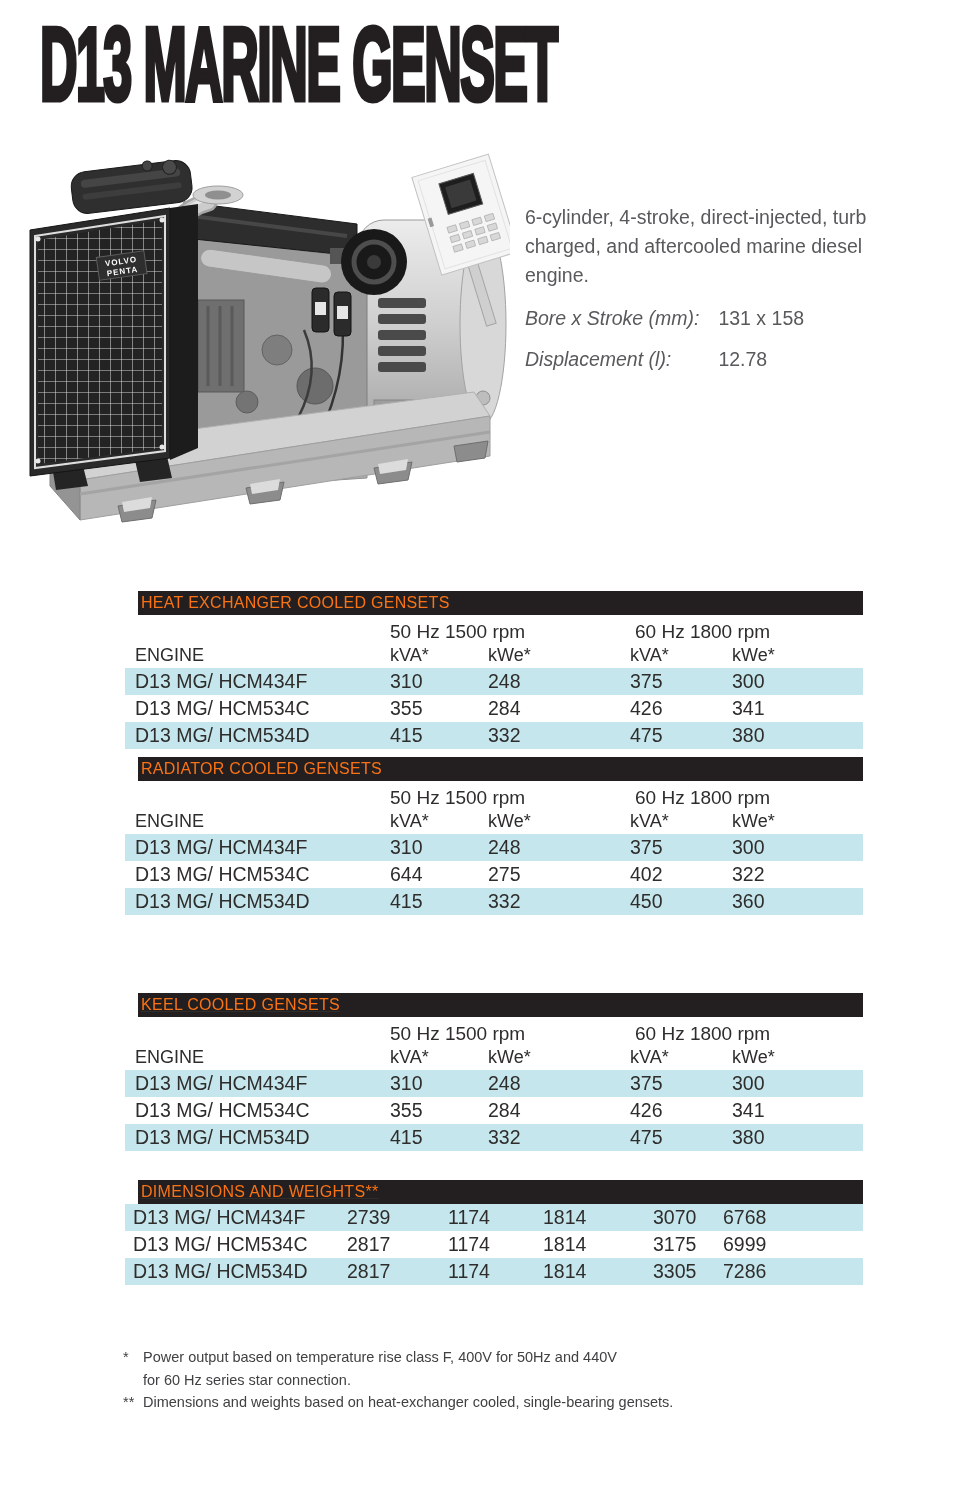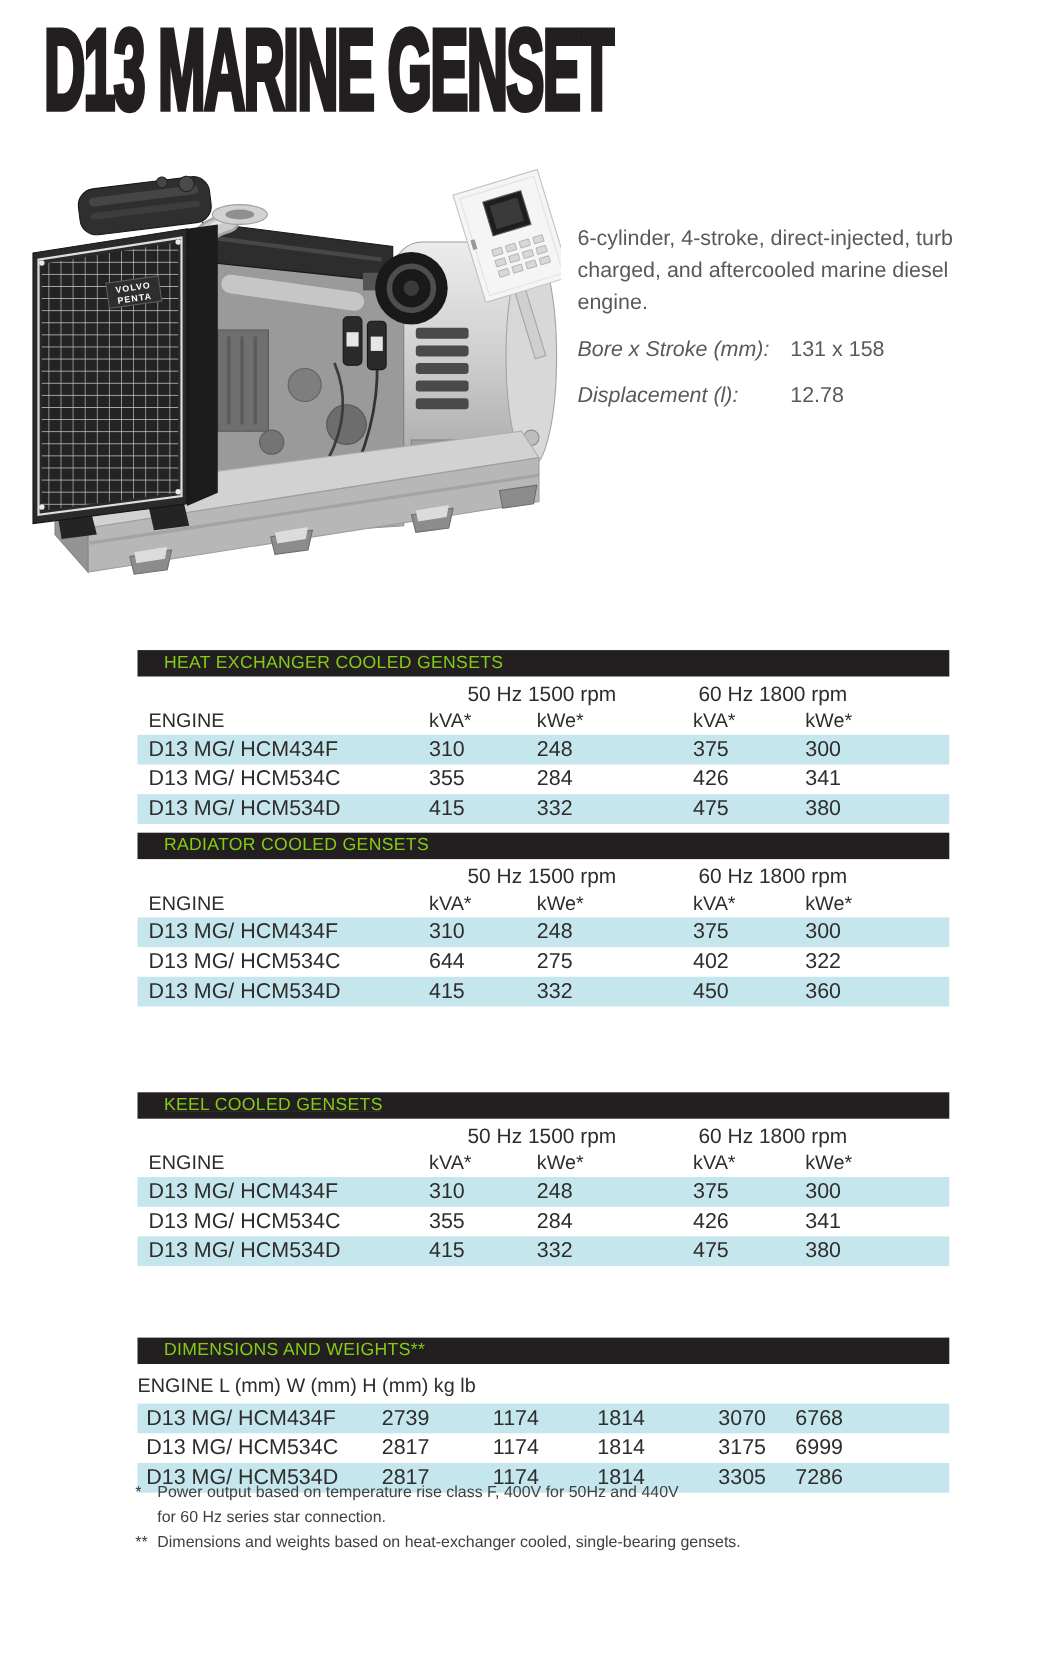--- a/index.html
+++ b/index.html
@@ -27,32 +27,32 @@
     position:absolute; left:525px; top:203px; width:395px;
     color:#58595b; font-size:19.5px; line-height:29px;
   }
   .specrow { position:absolute; left:525px; color:#58595b; font-size:19.5px; white-space:nowrap; }
   .specrow .lab { display:inline-block; width:188px;font-style:italic; }
   .spec1 { top:307px; }
   .spec2 { top:348px; }
 
   
   .ptable { position:absolute; left:125px; width:738px; }
-  .t1 { top:591px; } .t2 { top:757px; } .t3 { top:993px;text-decoration:underline; } .t4 { top:1216px; }
+  .t1 { top:591px; } .t2 { top:757px; } .t3 { top:993px;text-decoration:underline; } .t4 { top:1180px;text-decoration:underline; }
   .tbar {
-    height:24px; line-height:24px; background:#231f20; color:#84cc16;
-    font-size:16px; padding-left:24px; letter-spacing:0.3px;
+    height:24px; line-height:24px; background:#231f20; color:#f97316;
+    font-size:16px; padding-left:3px; letter-spacing:0.3px;margin-left:13px;
   }
   .freqrow { position:relative; height:23px; line-height:23px; margin-top:5px; font-size:19px; color:#2e2d2c; }
   .headrow { position:relative; height:25px; line-height:25px; font-size:18px; color:#2e2d2c; }
   .prow { position:relative; height:27px; line-height:27px; font-size:19.5px; color:#2e2d2c; }
   .alt { background:#c5e6ec; }
   .prow span, .headrow span, .freqrow span { position:absolute; white-space:nowrap; }
   .c0 { left:10px; } .c1 { left:265px; } .c2 { left:363px; } .c3 { left:505px; } .c4 { left:607px; }
-  .f1 { left:265px;margin-left:35px; } .f2 { left:510px; }
+  .f1 { left:265px; } .f2 { left:510px; }
   .dheadrow { position:relative; height:36px; line-height:38px; font-size:18px; }
   .d0 { left:8px; } .d1 { left:222px; } .d2 { left:323px; } .d3 { left:418px; } .d4 { left:528px; } .d5 { left:598px; }
 
   
   .footnotes { position:absolute; left:123px; top:1346px; font-size:14.5px; color:#414042; }
   .fn { position:relative; padding-left:20px; line-height:22.5px; }
   .fn .marker { position:absolute; left:0; top:0; }
 </style>
 </head>
 <body>
@@ -300,28 +300,20 @@
       <span class="c0">D13 MG/ HCM534D</span>
       <span class="c1">415</span>
       <span class="c2">332</span>
       <span class="c3">475</span>
       <span class="c4">380</span>
     </div>
   </section>
 
   <section class="ptable t4">
     <div class="tbar"><span>DIMENSIONS AND WEIGHTS**</span></div>
-    <div class="dheadrow">
-      <span class="d0">ENGINE</span>
-      <span class="d1">L (mm)</span>
-      <span class="d2">W (mm)</span>
-      <span class="d3">H (mm)</span>
-      <span class="d4">kg</span>
-      <span class="d5">lb</span>
-    </div>
     <div class="prow alt">
       <span class="d0">D13 MG/ HCM434F</span>
       <span class="d1">2739</span>
       <span class="d2">1174</span>
       <span class="d3">1814</span>
       <span class="d4">3070</span>
       <span class="d5">6768</span>
     </div>
     <div class="prow">
       <span class="d0">D13 MG/ HCM534C</span>

